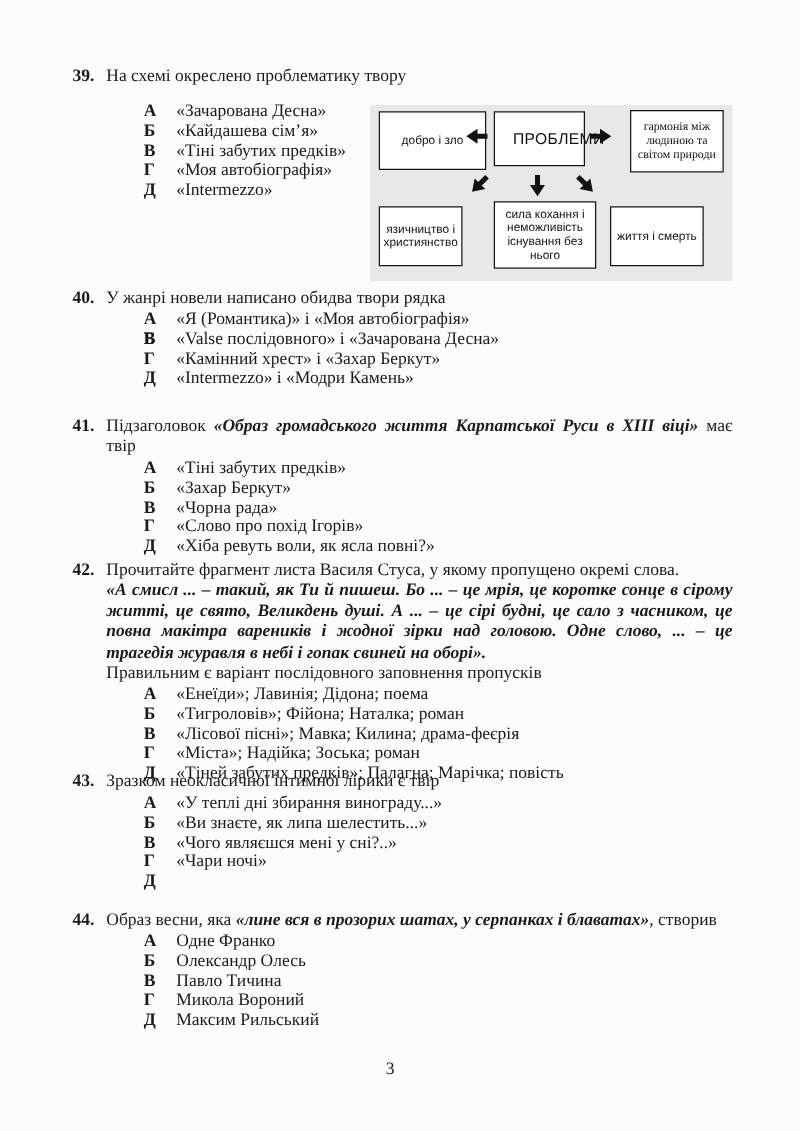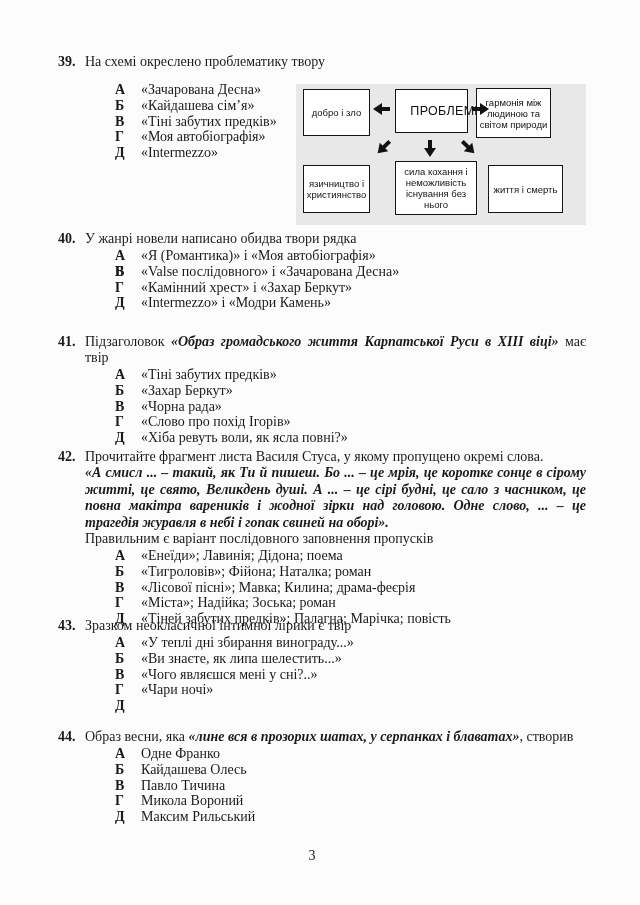--- a/index.html
+++ b/index.html
@@ -47,23 +47,23 @@
     border:1.6px solid #151515;
     display:flex; align-items:center; justify-content:center;
     text-align:center;
     font-family:"Liberation Sans", sans-serif;
     font-size:9.5px; line-height:11px;
     color:#111;
     padding:1px;
     box-sizing:border-box;
   }
   #dbox-center { font-size:12.5px; letter-spacing:.3px; }
-  #dbox-tl { left:7px;  top:5px;  width:67px; height:47px; }
+  #dbox-tl { left:7px;  top:5px;  width:86px; height:47px; }
   #dbox-center { left:99px; top:5px;  width:73px; height:44px;padding-left:32px; }
-  #dbox-tr { left:180px;top:4px;  width:75px; height:50px; }
+  #dbox-tr { left:208px;top:4px;  width:75px; height:50px;font-family:Liberation Serif, serif; }
   #dbox-bl { left:7px;  top:81px; width:67px; height:48px; }
   #dbox-bc { left:99px; top:77px; width:82px; height:54px; }
   #dbox-br { left:192px;top:81px; width:75px; height:48px; }
   
   .arr { position:absolute; width:18px; height:12px; }
   .arr::before {
     content:""; position:absolute; left:1px; top:4px;
     width:9px; height:4px; background:#111;
   }
   .arr::after {
@@ -172,21 +172,21 @@
       </ul>
   </div>
 </section>
 
 <section class="q" id="q44">
   <span class="q-num">44.</span>
   <div class="q-body">
     <p class="q-text justify"><span>Образ весни, яка </span><span class="bq">«лине вся в прозорих шатах, у серпанках і блаватах»</span><span>, створив</span></p>
     <ul class="options">
         <li class="opt"><span class="letter">А</span><span>Одне Франко</span></li>
-        <li class="opt"><span class="letter">Б</span><span>Кайдашева Олесь</span></li>
+        <li class="opt"><span class="letter">Б</span><span>Олександр Олесь</span></li>
         <li class="opt"><span class="letter">В</span><span>Павло Тичина</span></li>
         <li class="opt"><span class="letter">Г</span><span>Микола Вороний</span></li>
         <li class="opt"><span class="letter">Д</span><span>Максим Рильський</span></li>
       </ul>
   </div>
 </section>
 
 <div class="page-number">3</div>
 
 </body></html>

